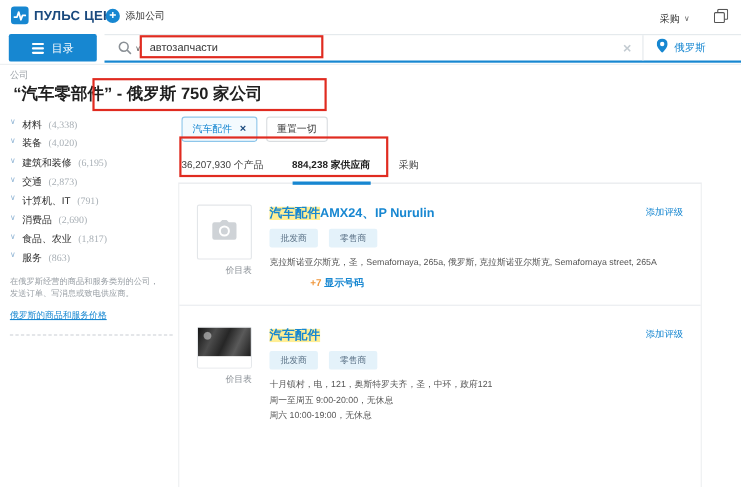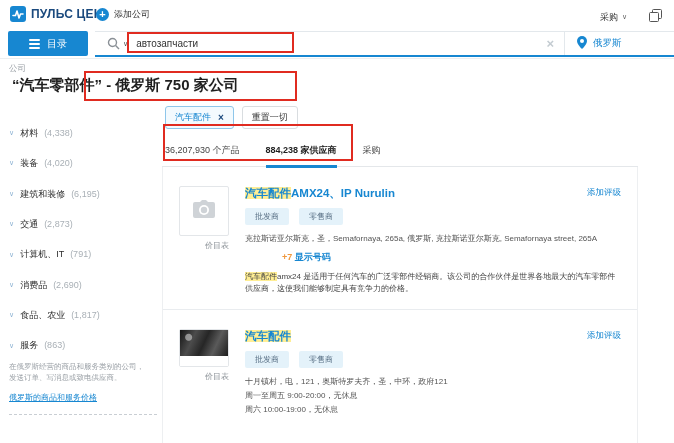--- a/index.html
+++ b/index.html
@@ -26,35 +26,35 @@
                  color:#fff; font-size:10px; display:flex; align-items:center; justify-content:center; gap:7px; cursor:pointer;
                  font-family:inherit; }
   .burger { display:flex; flex-direction:column; gap:2px; }
   .burger i { display:block; width:11px; height:2px; background:#fff; border-radius:1px; }
   .search-bar { position:absolute; left:87px; right:0; top:0; height:26px; background:#fff;
                 border-top:1px solid #e3e8ec; border-bottom:2px solid #1787d1; display:flex; align-items:center; }
   .s-icon { margin-left:12px; display:flex; align-items:center; }
   .s-chev { font-size:7px; color:#555; margin-left:3px; margin-right:8px; cursor:pointer; }
   .s-input { flex:1; border:none; outline:none; font-size:10px; color:#333; font-family:inherit; background:transparent; }
   .clear-x { color:#c3cbd1; font-size:13px; font-weight:bold; margin:0 10px; cursor:pointer; }
-  .loc { width:110px; height:100%; border-left:1px solid #e3e8ec; display:flex; align-items:center; gap:6px; padding-left:12px; cursor:pointer; }
+  .loc { width:90px; height:100%; border-left:1px solid #e3e8ec; display:flex; align-items:center; gap:6px; padding-left:12px; cursor:pointer; }
   .loc-label { font-size:9.5px; color:#1787d1; }
 
   .hdr-divider { position:absolute; top:58px; left:0; right:0; border-top:1px solid #eceff1; }
 
   
   .breadcrumb { position:absolute; left:9px; top:63px; font-size:8.5px; color:#9aa0a6; cursor:pointer; }
   .page-title { position:absolute; left:12px; top:76px; font-size:15px; font-weight:bold; color:#1f1f1f; }
 
   
   .sidebar { position:absolute; left:9px; top:108px; width:152px; }
-  .cat-item { display:flex; align-items:center; gap:6px; margin-bottom:7px; font-size:9px; cursor:pointer; line-height:1.15;margin-top:20px; }
+  .cat-item { display:flex; align-items:flex-start; gap:6px; margin-bottom:7px; font-size:9px; cursor:pointer; line-height:1.15; }
   .cat-chev { font-size:7px; color:#8fb4d4; flex-shrink:0; }
   .cat-label { color:#2d2d2d; }
-  .cat-count { color:#a9b0b6; }
+  .cat-count { color:#a9b0b6;font-family:Liberation Serif, serif; }
   .side-note { margin-top:10px; font-size:7.5px; color:#9aa0a6; line-height:1.55; width:142px; }
   .side-link { display:inline-block; margin-top:8px; font-size:8px; color:#1787d1; text-decoration:underline; cursor:pointer; }
   .dashed { margin-top:10px; border-top:1px dashed #c9ced3; width:148px; }
 
   
   .main { position:absolute; left:162px; top:106px; width:476px; }
   .chips { display:flex; gap:8px; padding-left:3px; }
   .chip { border:1px solid #d9dde0; background:#fff; color:#333; font-size:9px; padding:4px 9px; border-radius:3px;
           display:flex; align-items:center; gap:7px; cursor:pointer; }
   .chip-active { border-color:#8ec6ea; background:#f3fafe; color:#1787d1; }
@@ -249,23 +249,20 @@
           </div>
           <div class="badges">
             <span class="badge">批发商</span>
             <span class="badge">零售商</span>
           </div>
           <div class="address">克拉斯诺亚尔斯克，圣，Semafornaya, 265a, 俄罗斯, 克拉斯诺亚尔斯克, Semafornaya street, 265A</div>
           <div class="phone">
             <span class="p7">+7</span>
             <span class="plabel">显示号码</span>
           </div>
-          <div class="desc">
-            <span class="hl">汽车配件</span><span>amx24 是适用于任何汽车的广泛零部件经销商。该公司的合作伙伴是世界各地最大的汽车零部件供应商，这使我们能够制定具有竞争力的价格。</span>
-          </div>
         </div>
         <a class="add-review">添加评级</a>
       </div>
 
       <div class="card">
         <div class="thumb-col">
           <div class="thumb-photo">
             <div class="photo-inner"></div>
             <div class="photo-pad"></div>
           </div>

